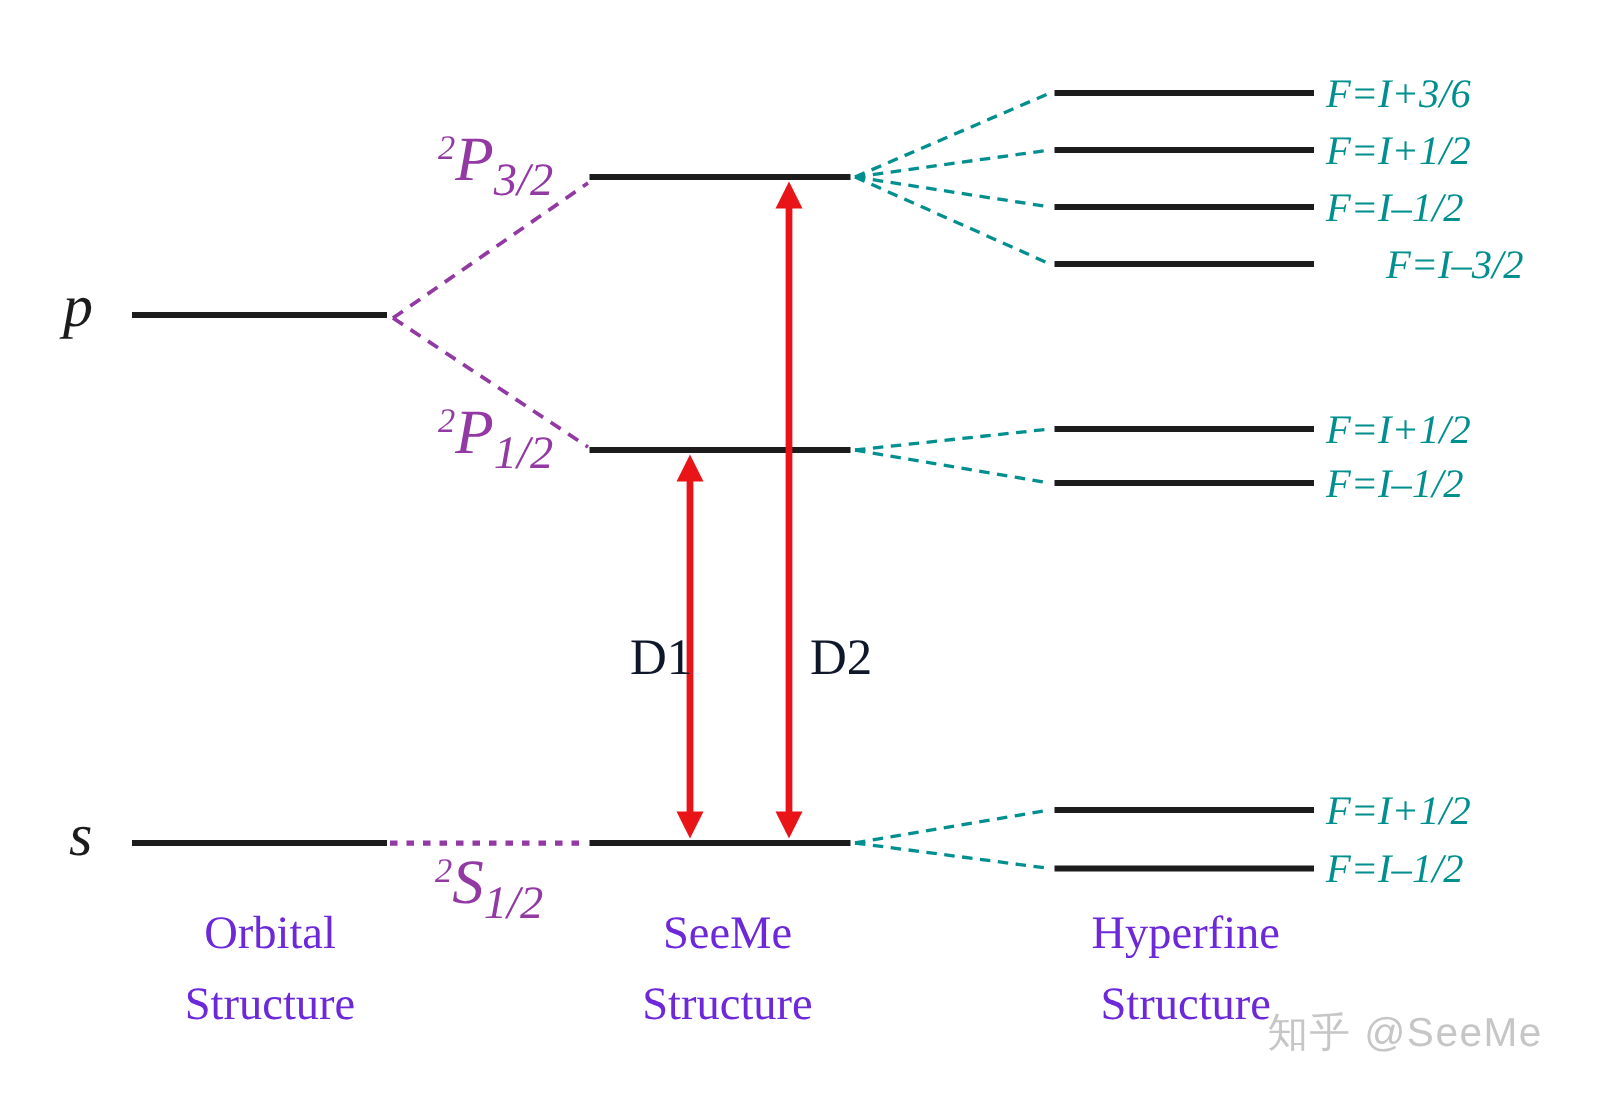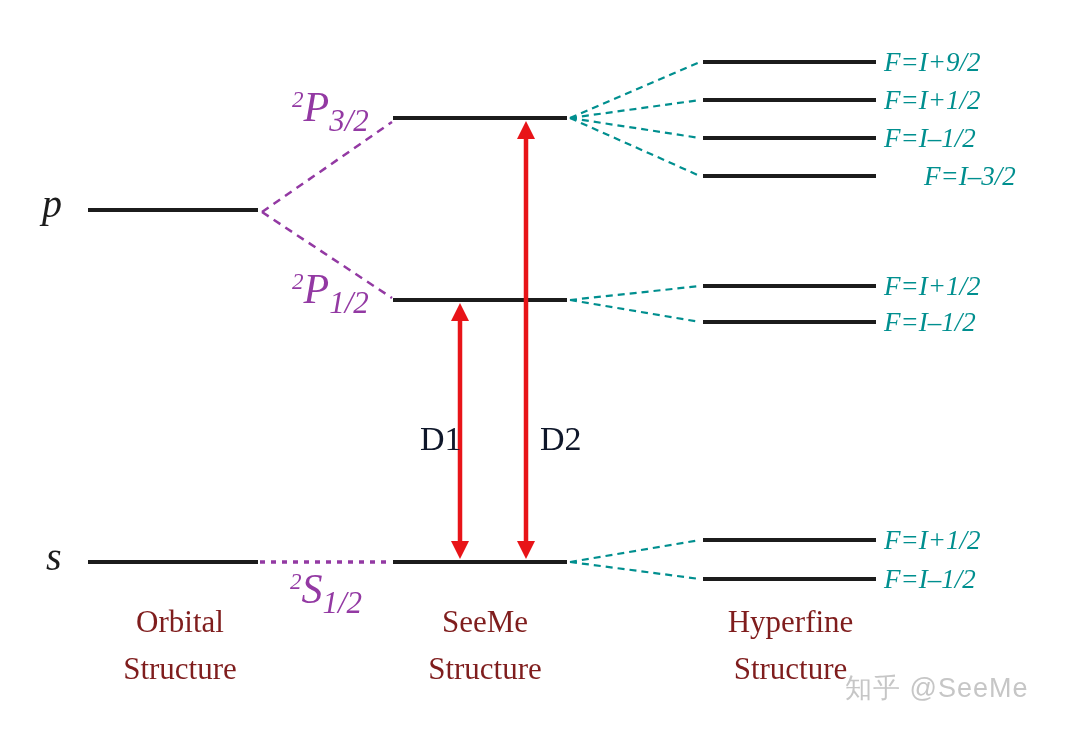--- a/index.html
+++ b/index.html
@@ -56,21 +56,21 @@
   .f-label {
     color: #008f8f;
     font-style: italic;
     font-size: 27px;
     line-height: 30px;
   }
   .caption {
     font-size: 31px;
     line-height: 47px;
     text-align: center;
-    color: #7f1d1d;
+    color: #6d28d9;
   }
   .watermark {
     position: absolute;
     font-family: "Liberation Sans", sans-serif;
     font-size: 27px;
     color: #c6c6c6;
     letter-spacing: 1px;
     text-shadow: 0 0 1px #ffffff;
   }
 </style>
@@ -130,21 +130,21 @@
   <div class="txt term" style="left:292px; top:268px;">
     <span class="t-sup">2</span><span class="t-main">P</span><span class="t-sub">1/2</span>
   </div>
   <div class="txt term" style="left:290px; top:568px;">
     <span class="t-sup">2</span><span class="t-main">S</span><span class="t-sub">1/2</span>
   </div>
 
   <div class="txt d-label" style="left:420px; top:422px;">D1</div>
   <div class="txt d-label" style="left:540px; top:422px;">D2</div>
 
-  <div class="txt f-label" style="left:884px; top:47px;">F=I+9/2</div>
+  <div class="txt f-label" style="left:884px; top:47px;">F=I+3/6</div>
   <div class="txt f-label" style="left:884px; top:85px;">F=I+1/2</div>
   <div class="txt f-label" style="left:884px; top:123px;">F=I–1/2</div>
   <div class="txt f-label" style="left:924px; top:161px;font-style:italic;">F=I–3/2</div>
 
   <div class="txt f-label" style="left:884px; top:271px;">F=I+1/2</div>
   <div class="txt f-label" style="left:884px; top:307px;">F=I–1/2</div>
 
   <div class="txt f-label" style="left:884px; top:525px;">F=I+1/2</div>
   <div class="txt f-label" style="left:884px; top:564px;">F=I–1/2</div>
 

